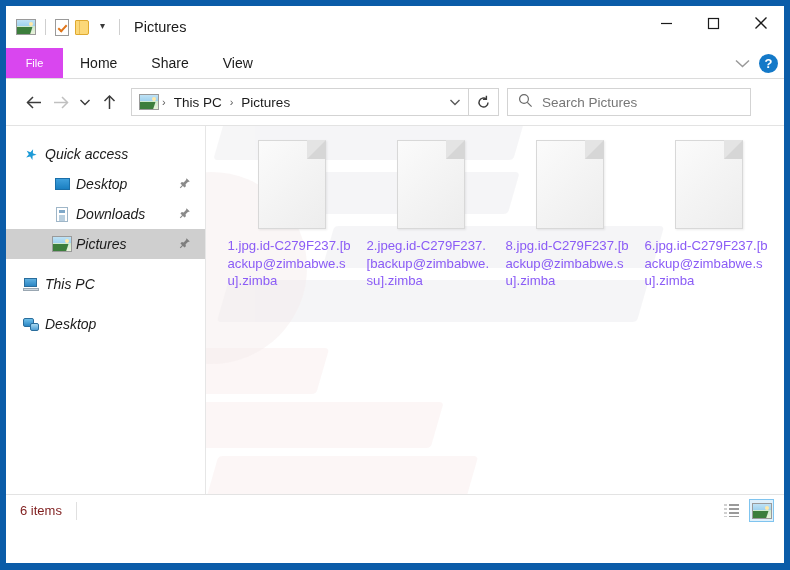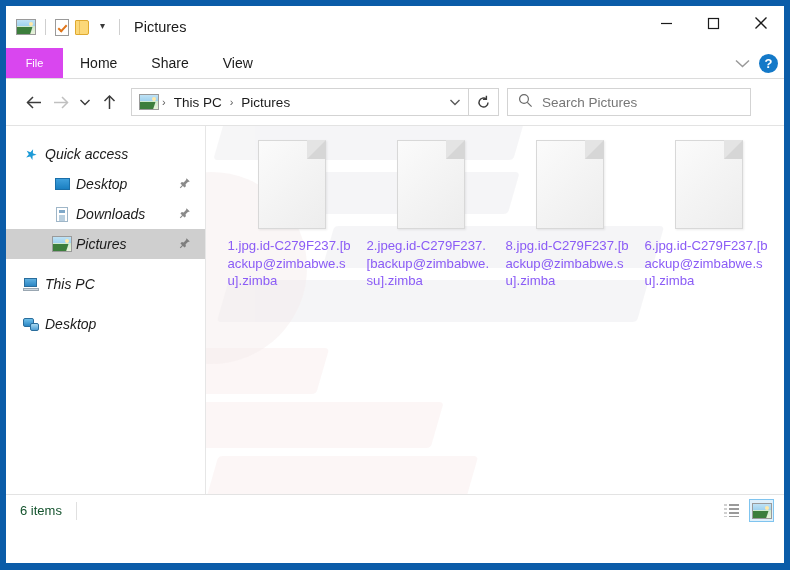--- a/index.html
+++ b/index.html
@@ -466,21 +466,21 @@
     position: relative;
     height: 31px;
     background: #ffffff;
     border-top: 1px solid #e3e3e3;
     display: flex;
     align-items: center;
   }
   #item-count {
     margin-left: 14px;
     font-size: 13px;
-    color: #14532d;
+    color: #7f1d1d;
   }
   #status-sep {
     width: 1px;
     height: 18px;
     background: #e0e0e0;
     margin-left: 14px;
   }
   #view-buttons {
     position: absolute;
     right: 10px;

